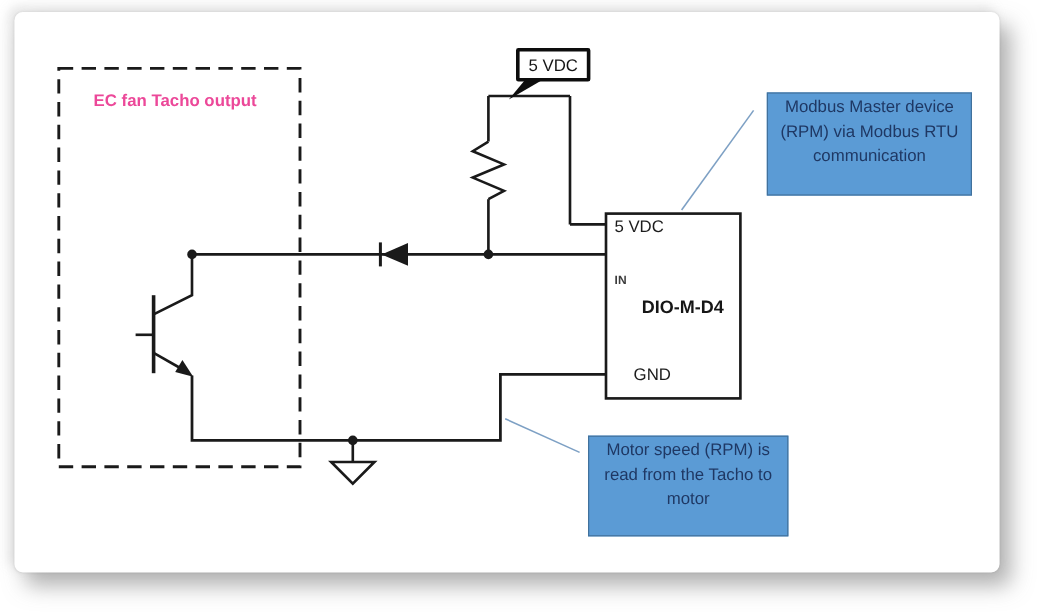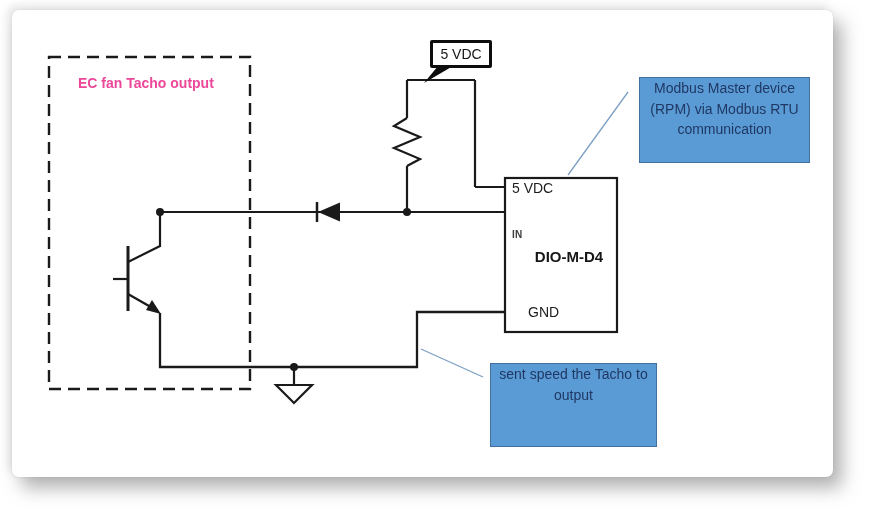--- a/index.html
+++ b/index.html
@@ -126,17 +126,18 @@
   <div class="label device-name">DIO-M-D4</div>
   <div class="label pin-label pin-gnd">GND</div>
 
   <div class="callout callout-modbus">
     <div>Modbus Master device</div>
     <div>(RPM) via Modbus RTU</div>
     <div>communication</div>
   </div>
 
   <div class="callout callout-pwm">
-    <div>sent speed the Tacho to</div>
-    <div>output</div>
+    <div>Motor speed (RPM) is</div>
+    <div>read from the Tacho to</div>
+    <div>motor</div>
   </div>
 
 </div>
 
 </body></html>

